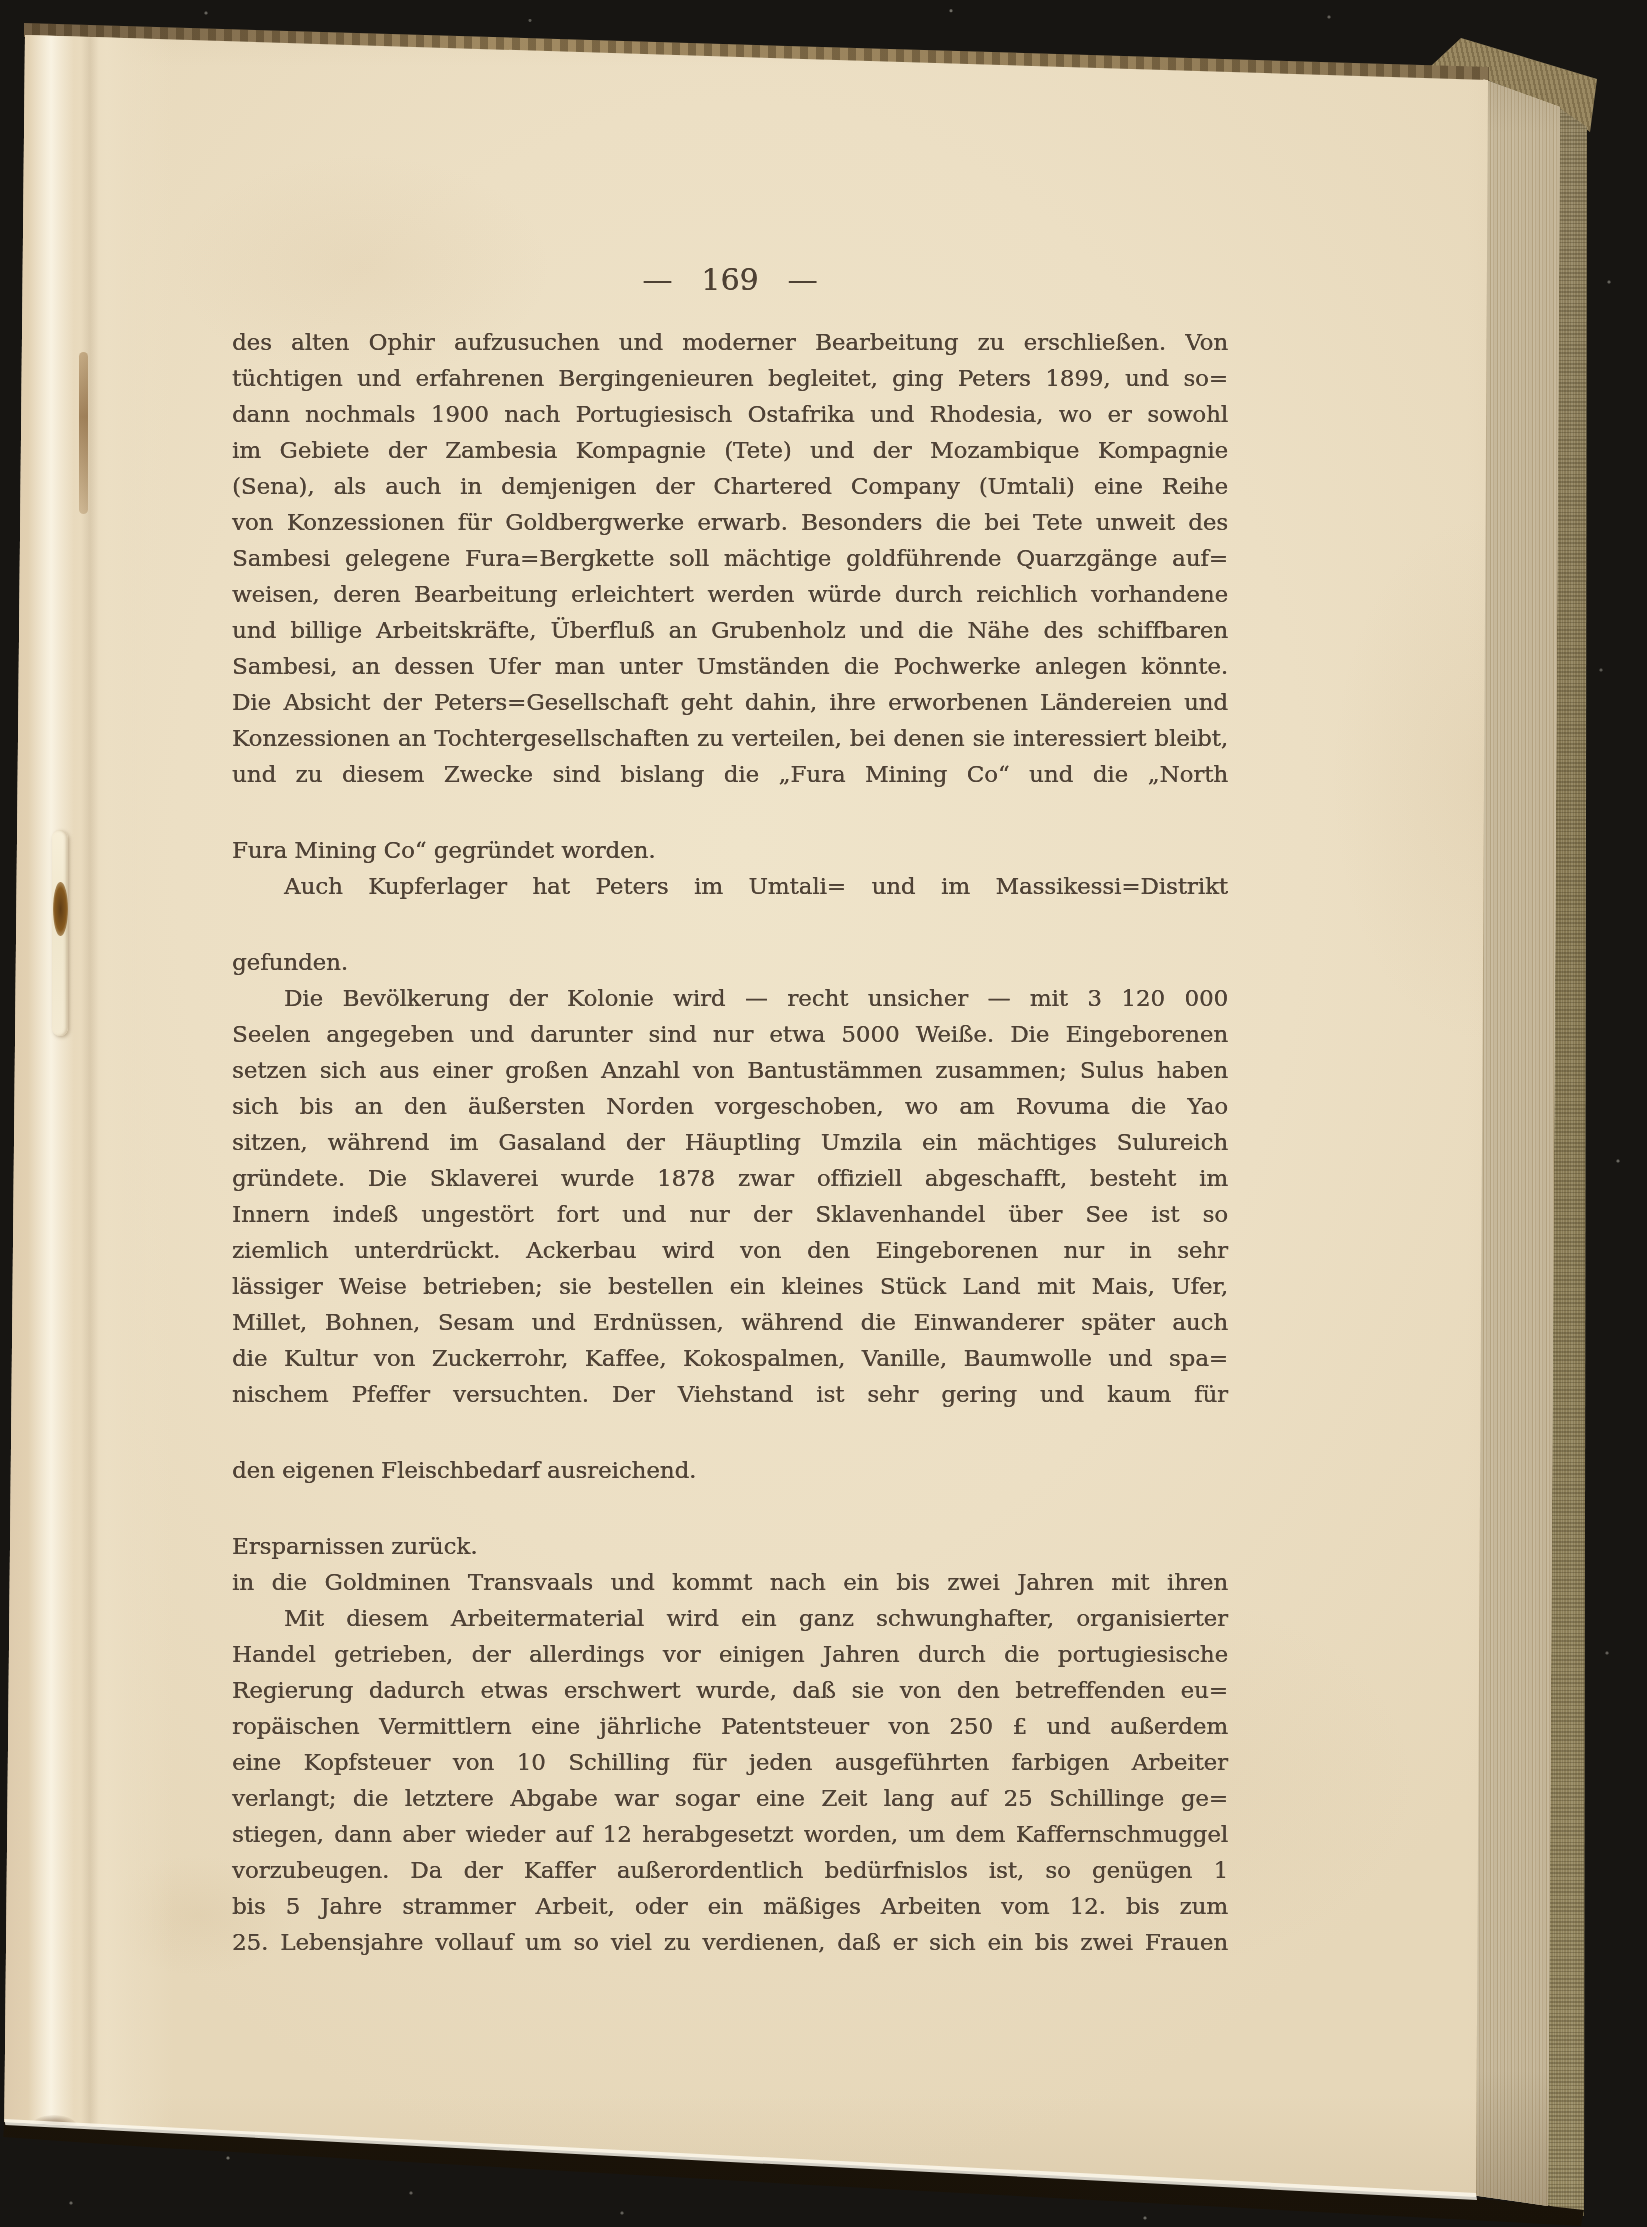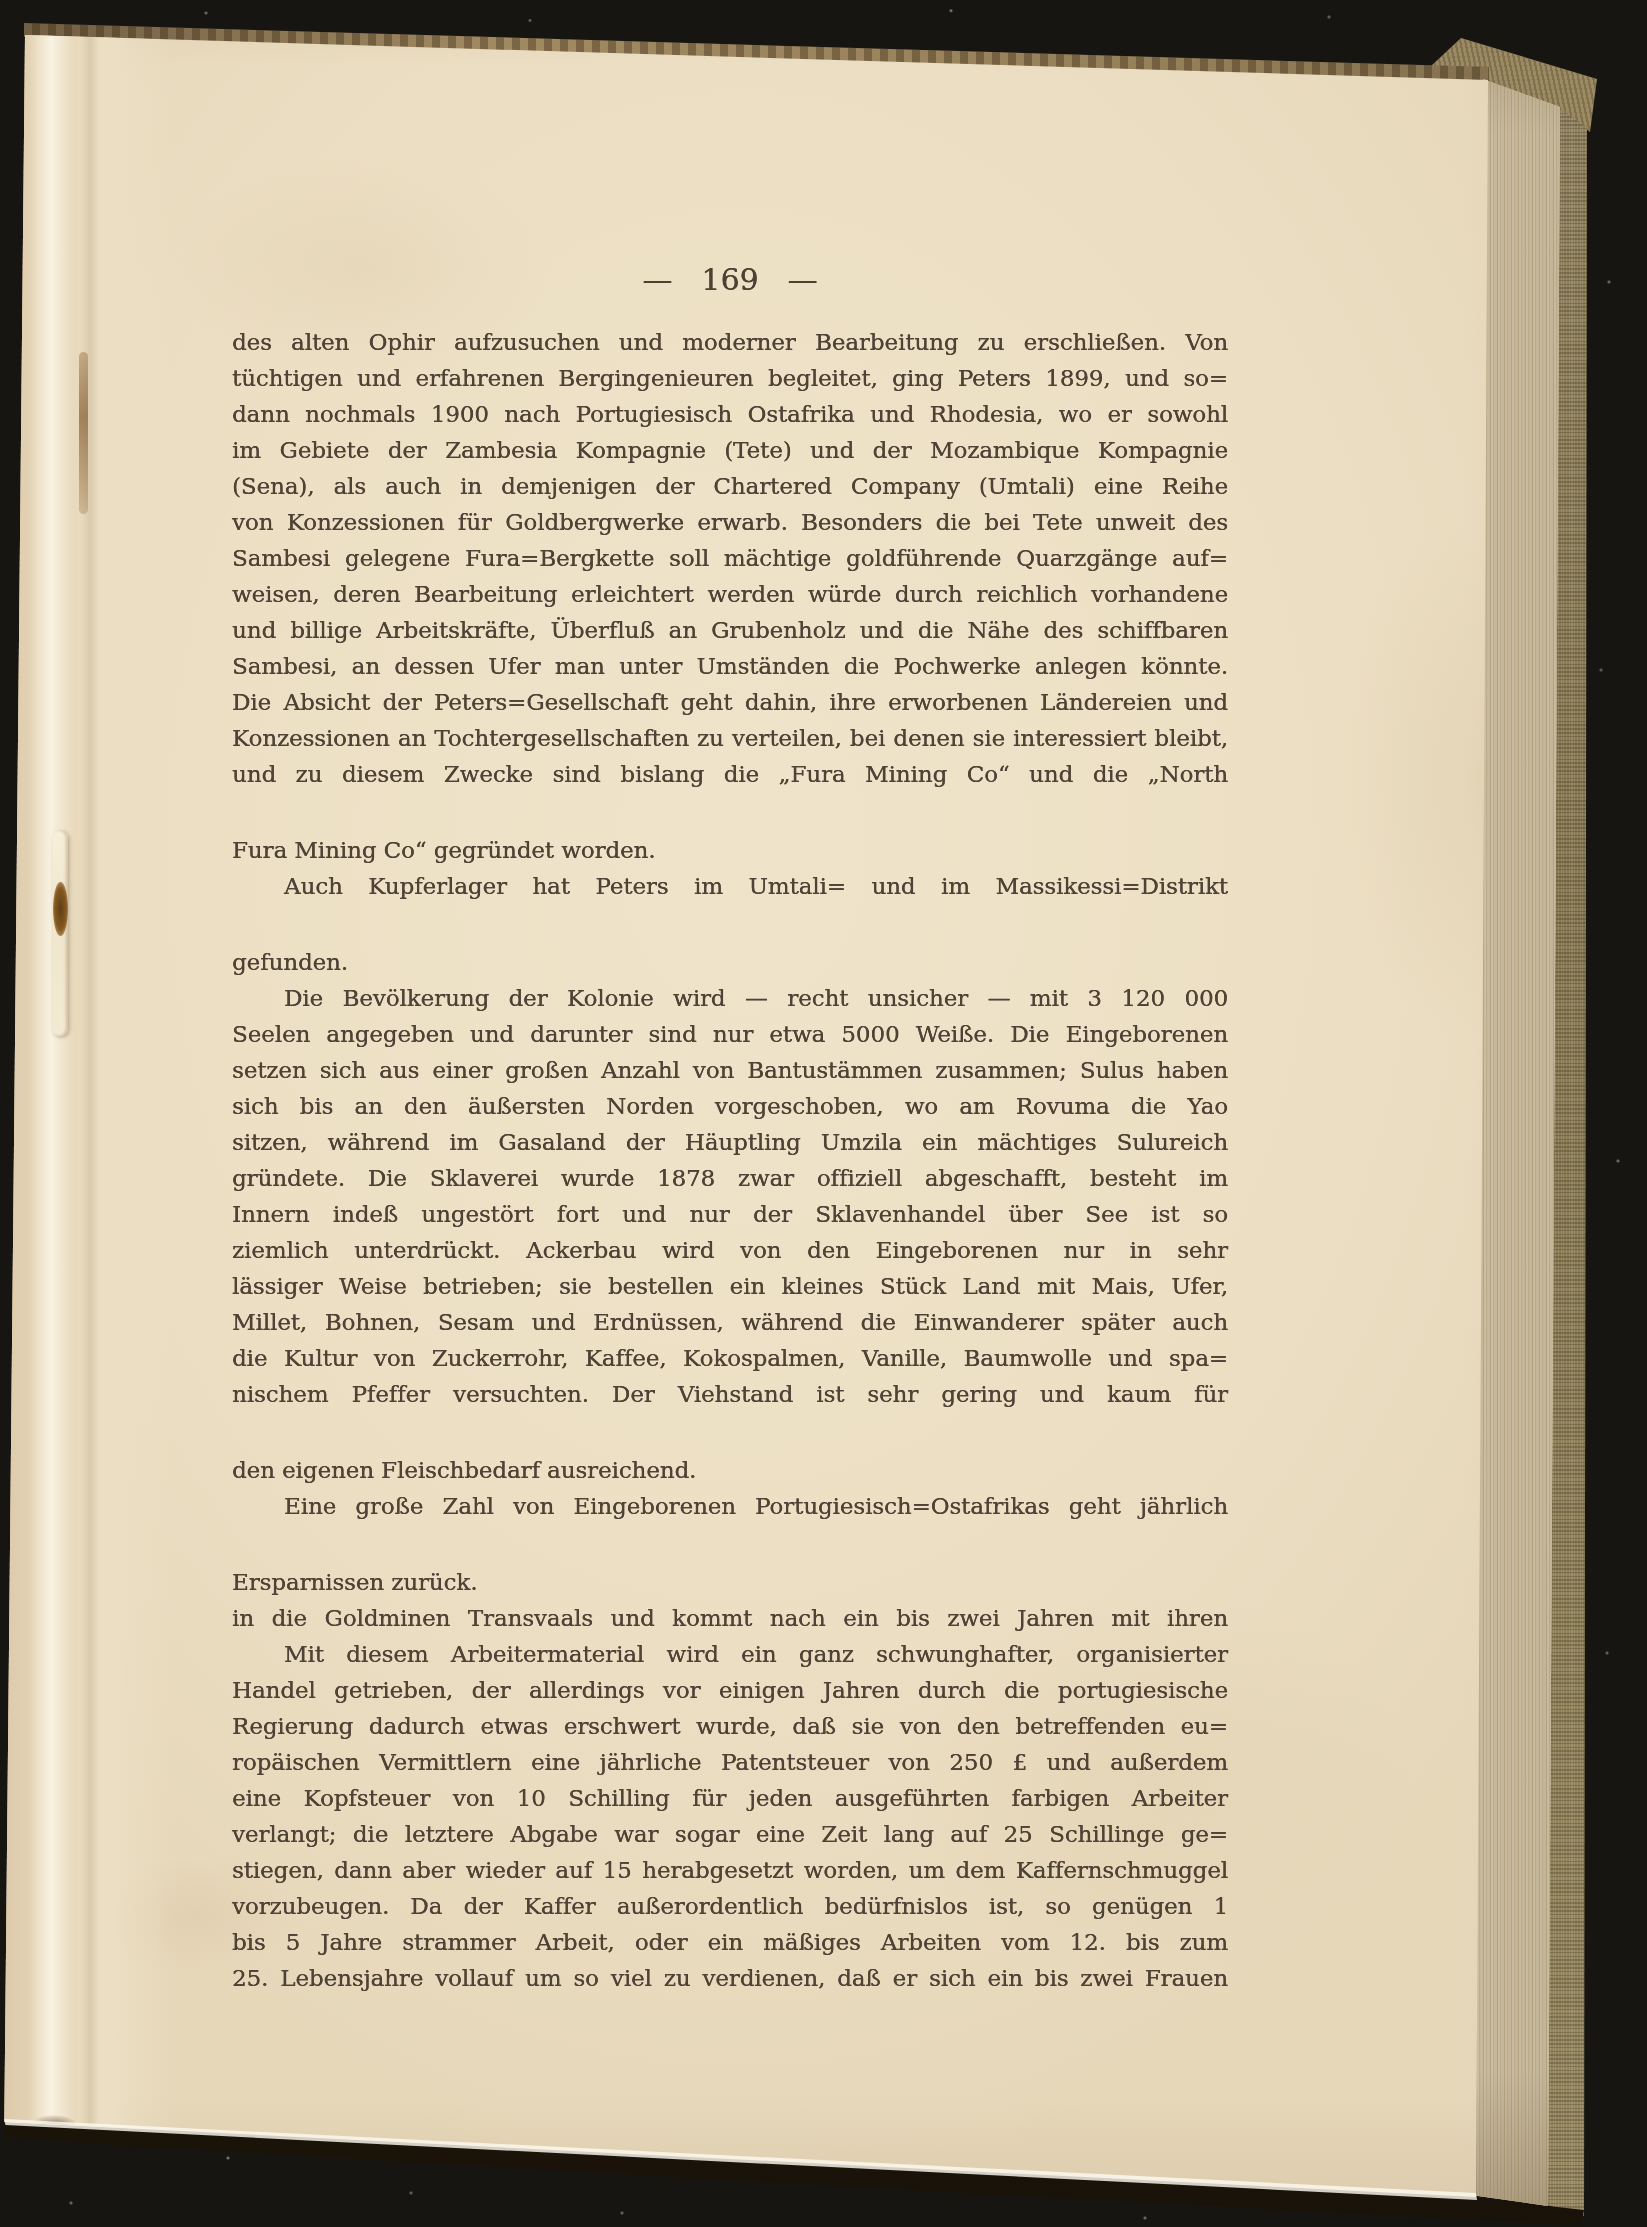--- a/index.html
+++ b/index.html
@@ -139,30 +139,29 @@
       <div class="line">sich bis an den äußersten Norden vorgeschoben, wo am Rovuma die Yao</div>
       <div class="line">sitzen, während im Gasaland der Häuptling Umzila ein mächtiges Sulureich</div>
       <div class="line">gründete. Die Sklaverei wurde 1878 zwar offiziell abgeschafft, besteht im</div>
       <div class="line">Innern indeß ungestört fort und nur der Sklavenhandel über See ist so</div>
       <div class="line">ziemlich unterdrückt. Ackerbau wird von den Eingeborenen nur in sehr</div>
       <div class="line">lässiger Weise betrieben; sie bestellen ein kleines Stück Land mit Mais, Ufer,</div>
       <div class="line">Millet, Bohnen, Sesam und Erdnüssen, während die Einwanderer später auch</div>
       <div class="line">die Kultur von Zuckerrohr, Kaffee, Kokospalmen, Vanille, Baumwolle und spa=</div>
       <div class="line">nischem Pfeffer versuchten. Der Viehstand ist sehr gering und kaum für</div>
       <div class="line end">den eigenen Fleischbedarf ausreichend.</div>
-      <div class="line indent">Eine große Zahl von Eingeborenen Portugiesisch=Ostafrikas geht jährlich</div>
       <div class="line end">Ersparnissen zurück.</div>
       <div class="line">in die Goldminen Transvaals und kommt nach ein bis zwei Jahren mit ihren</div>
       <div class="line indent">Mit diesem Arbeitermaterial wird ein ganz schwunghafter, organisierter</div>
       <div class="line">Handel getrieben, der allerdings vor einigen Jahren durch die portugiesische</div>
       <div class="line">Regierung dadurch etwas erschwert wurde, daß sie von den betreffenden eu=</div>
       <div class="line">ropäischen Vermittlern eine jährliche Patentsteuer von 250 £ und außerdem</div>
       <div class="line">eine Kopfsteuer von 10 Schilling für jeden ausgeführten farbigen Arbeiter</div>
       <div class="line">verlangt; die letztere Abgabe war sogar eine Zeit lang auf 25 Schillinge ge=</div>
-      <div class="line">stiegen, dann aber wieder auf 15 herabgesetzt worden, um dem Kaffernschmuggel</div>
+      <div class="line">stiegen, dann aber wieder auf 12 herabgesetzt worden, um dem Kaffernschmuggel</div>
       <div class="line">vorzubeugen. Da der Kaffer außerordentlich bedürfnislos ist, so genügen 1</div>
       <div class="line">bis 5 Jahre strammer Arbeit, oder ein mäßiges Arbeiten vom 12. bis zum</div>
       <div class="line">25. Lebensjahre vollauf um so viel zu verdienen, daß er sich ein bis zwei Frauen</div>
     </div>
 </div>
 
 <div class="bottom-highlight"></div>
 
 
 </body></html>

